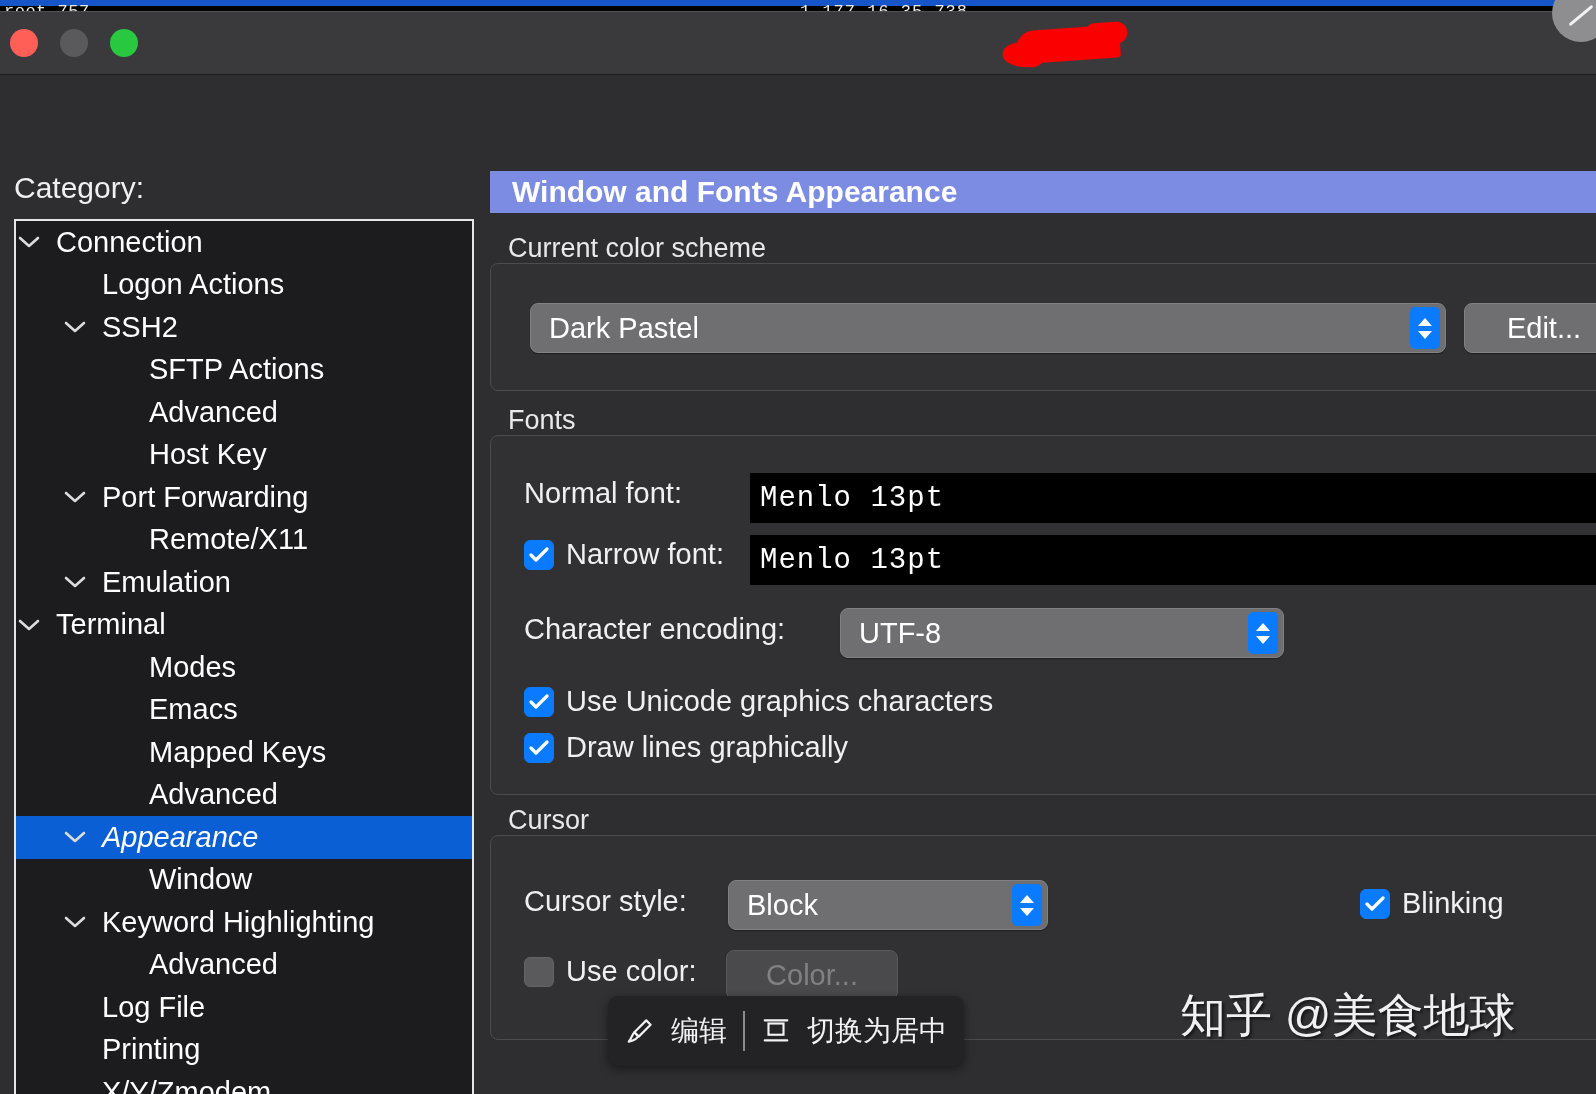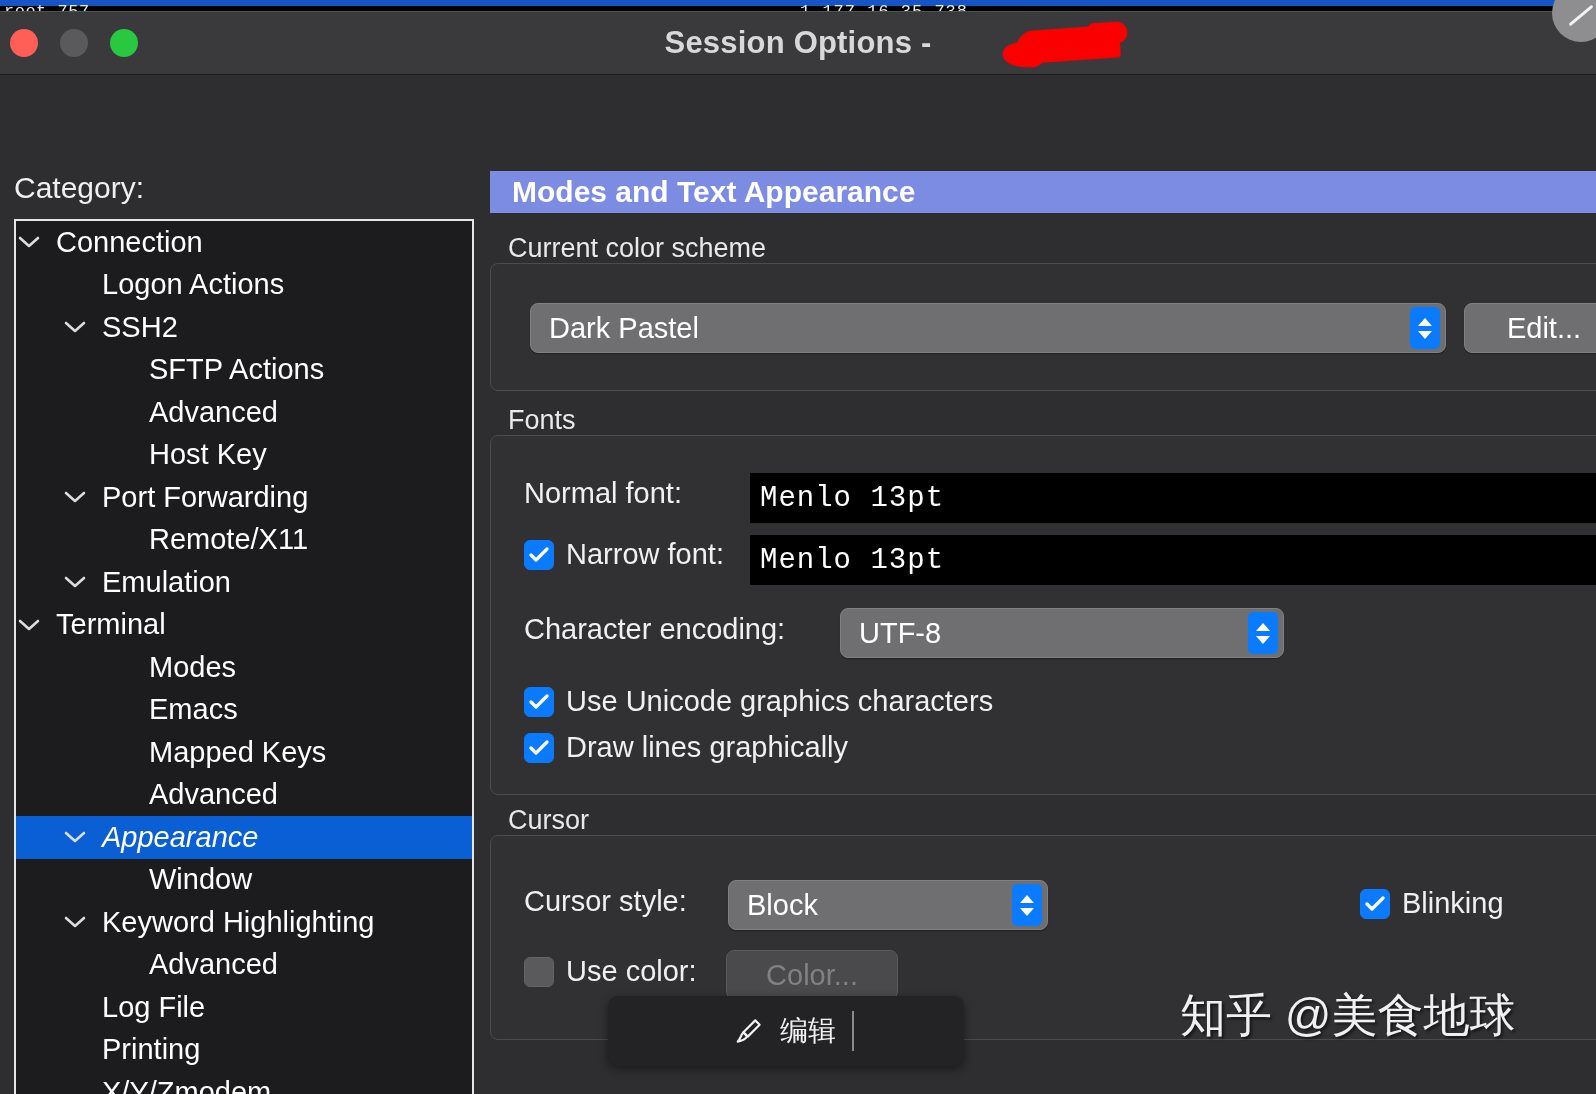--- a/index.html
+++ b/index.html
@@ -209,21 +209,20 @@
   <div class="corner-circle"></div>
 
   <div class="window">
 
     <div class="titlebar">
       <div class="traffic">
         <div class="tl tl-red"></div>
         <div class="tl tl-yellow"></div>
         <div class="tl tl-green"></div>
       </div>
-      <div class="title-text">Session Options - </div>
       <div class="redaction"></div>
     </div>
 
     <div class="body-area">
 
       <div class="left-pane">
         <div class="cat-label">Category:</div>
         <div class="tree" id="tree">
             <div class="tree-row">
               <span class="chev" style="left: 2px;">
@@ -322,21 +321,21 @@
             </div>
             <div class="tree-row">
               <span class="tree-label" style="margin-left: 86px;">X/Y/Zmodem</span>
             </div>
           </div>
       </div>
 
       <div class="right-pane">
 
         <div class="page-header">
-          <span class="ph-text">Modes and Text Appearance</span>
+          <span class="ph-text">Window and Fonts Appearance</span>
         </div>
 
         <div class="group-label" style="left:20px; top:158px;">Current color scheme</div>
         <div class="group-box" style="left:2px; top:188px; width:1200px; height:128px;"></div>
 
         <div class="popup" style="left:42px; top:228px; width:916px;">
           <span class="pv">Dark Pastel</span>
           <span class="stepper">
             <svg width="16" height="9" viewBox="0 0 16 9">
                 <path d="M8 0 L15 8 L1 8 Z" fill="#fff"></path>
@@ -435,17 +434,25 @@
 
   <div class="float-toolbar">
     <div class="ft-item">
       <svg width="30" height="30" viewBox="0 0 24 24">
         <path d="M17 3.5 L20.5 7 L11 16.5 L7.5 13 Z" fill="none" stroke="#f2f2f4" stroke-width="1.7" stroke-linejoin="round"></path>
         <path d="M7.5 13 C5.5 15 5 18.5 3 20.5 C6 20 9 19 10.5 16.2 Z" fill="none" stroke="#f2f2f4" stroke-width="1.7" stroke-linejoin="round"></path>
       </svg>
       <span class="ft-l">编辑</span>
     </div>
     <div class="ft-sep"></div>
+    <div class="ft-item">
+      <svg width="30" height="30" viewBox="0 0 24 24">
+        <rect x="6" y="6" width="12" height="9" fill="none" stroke="#f2f2f4" stroke-width="1.7"></rect>
+        <line x1="3" y1="19.5" x2="21" y2="19.5" stroke="#f2f2f4" stroke-width="1.7" stroke-linecap="round"></line>
+        <line x1="3" y1="3.5" x2="21" y2="3.5" stroke="#f2f2f4" stroke-width="1.7" stroke-linecap="round"></line>
+      </svg>
+      <span class="ft-l">切换为居中</span>
+    </div>
   </div>
 
   <div class="watermark">知乎 @美食地球</div>
 
 </div>
 
 </body></html>

